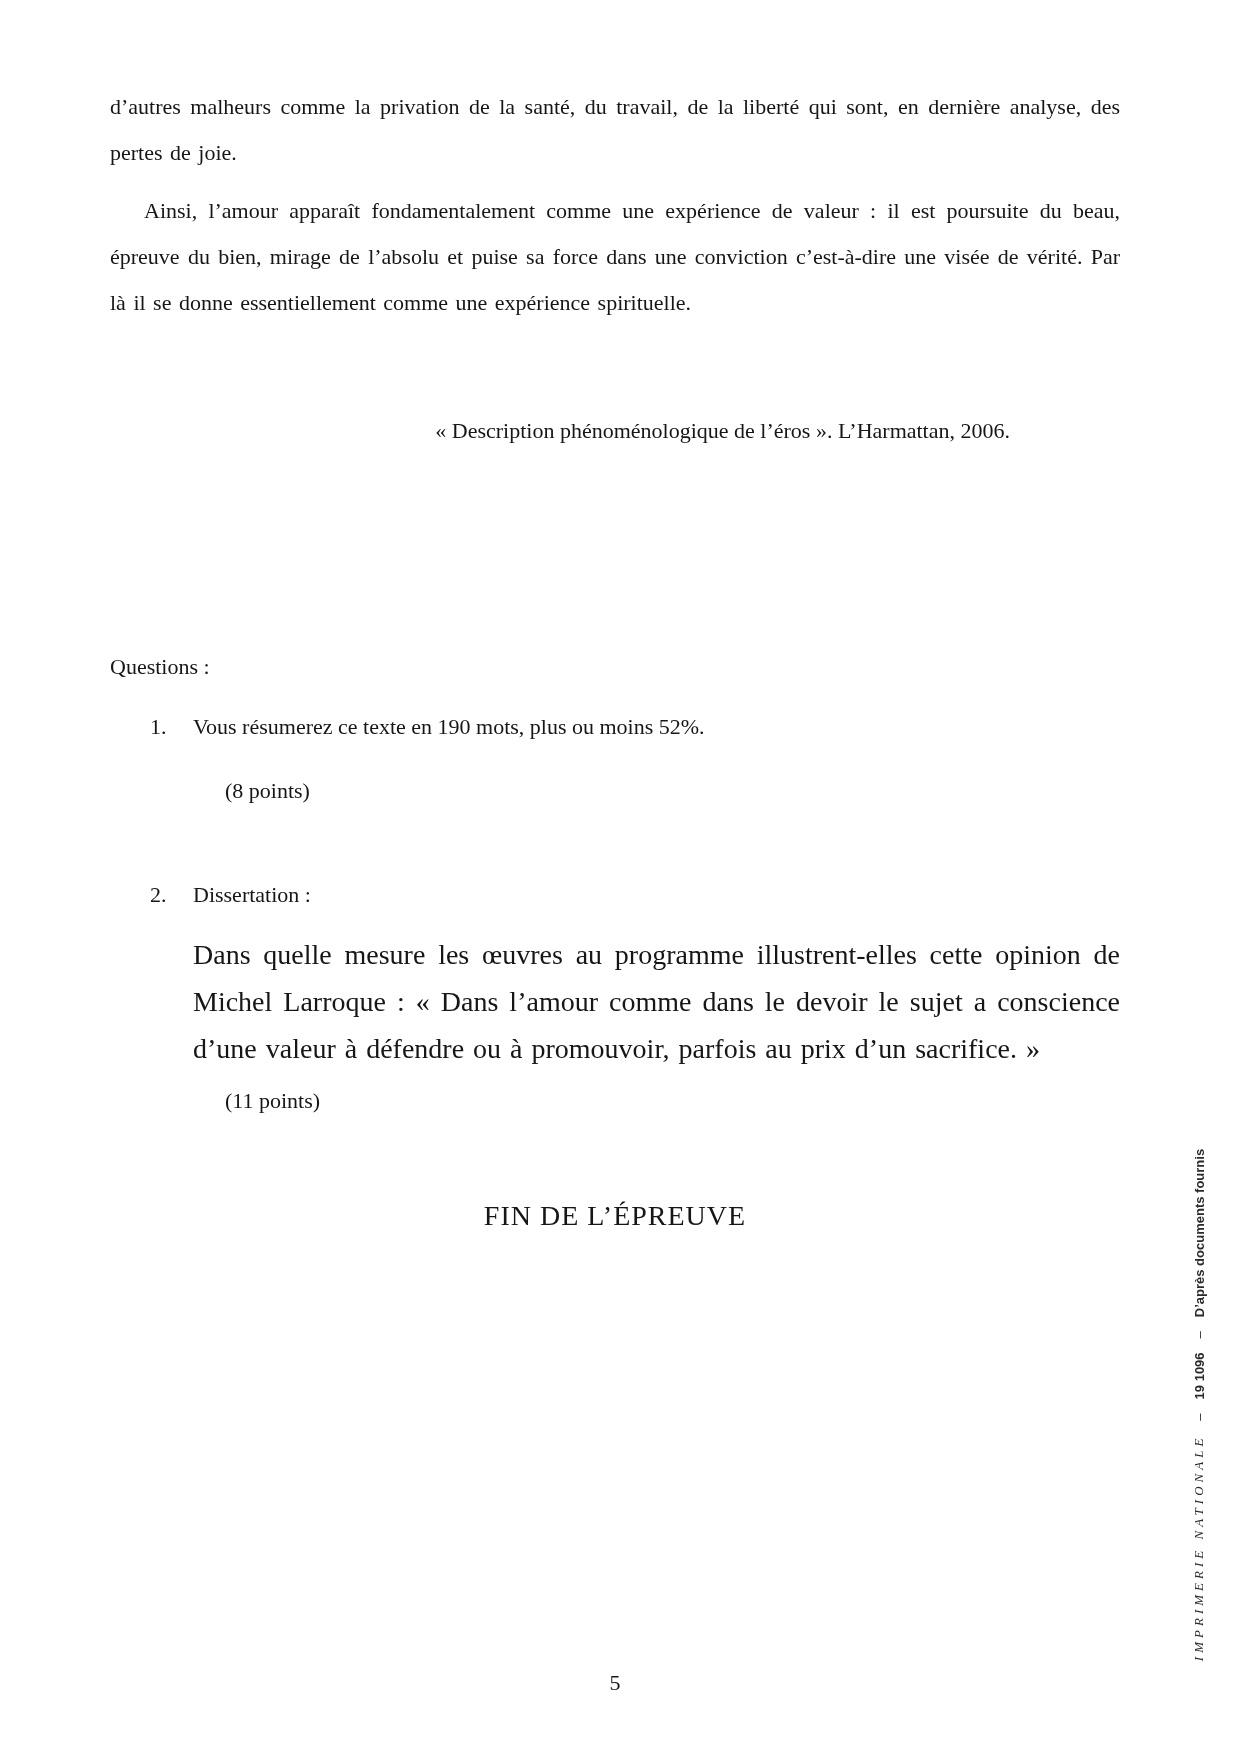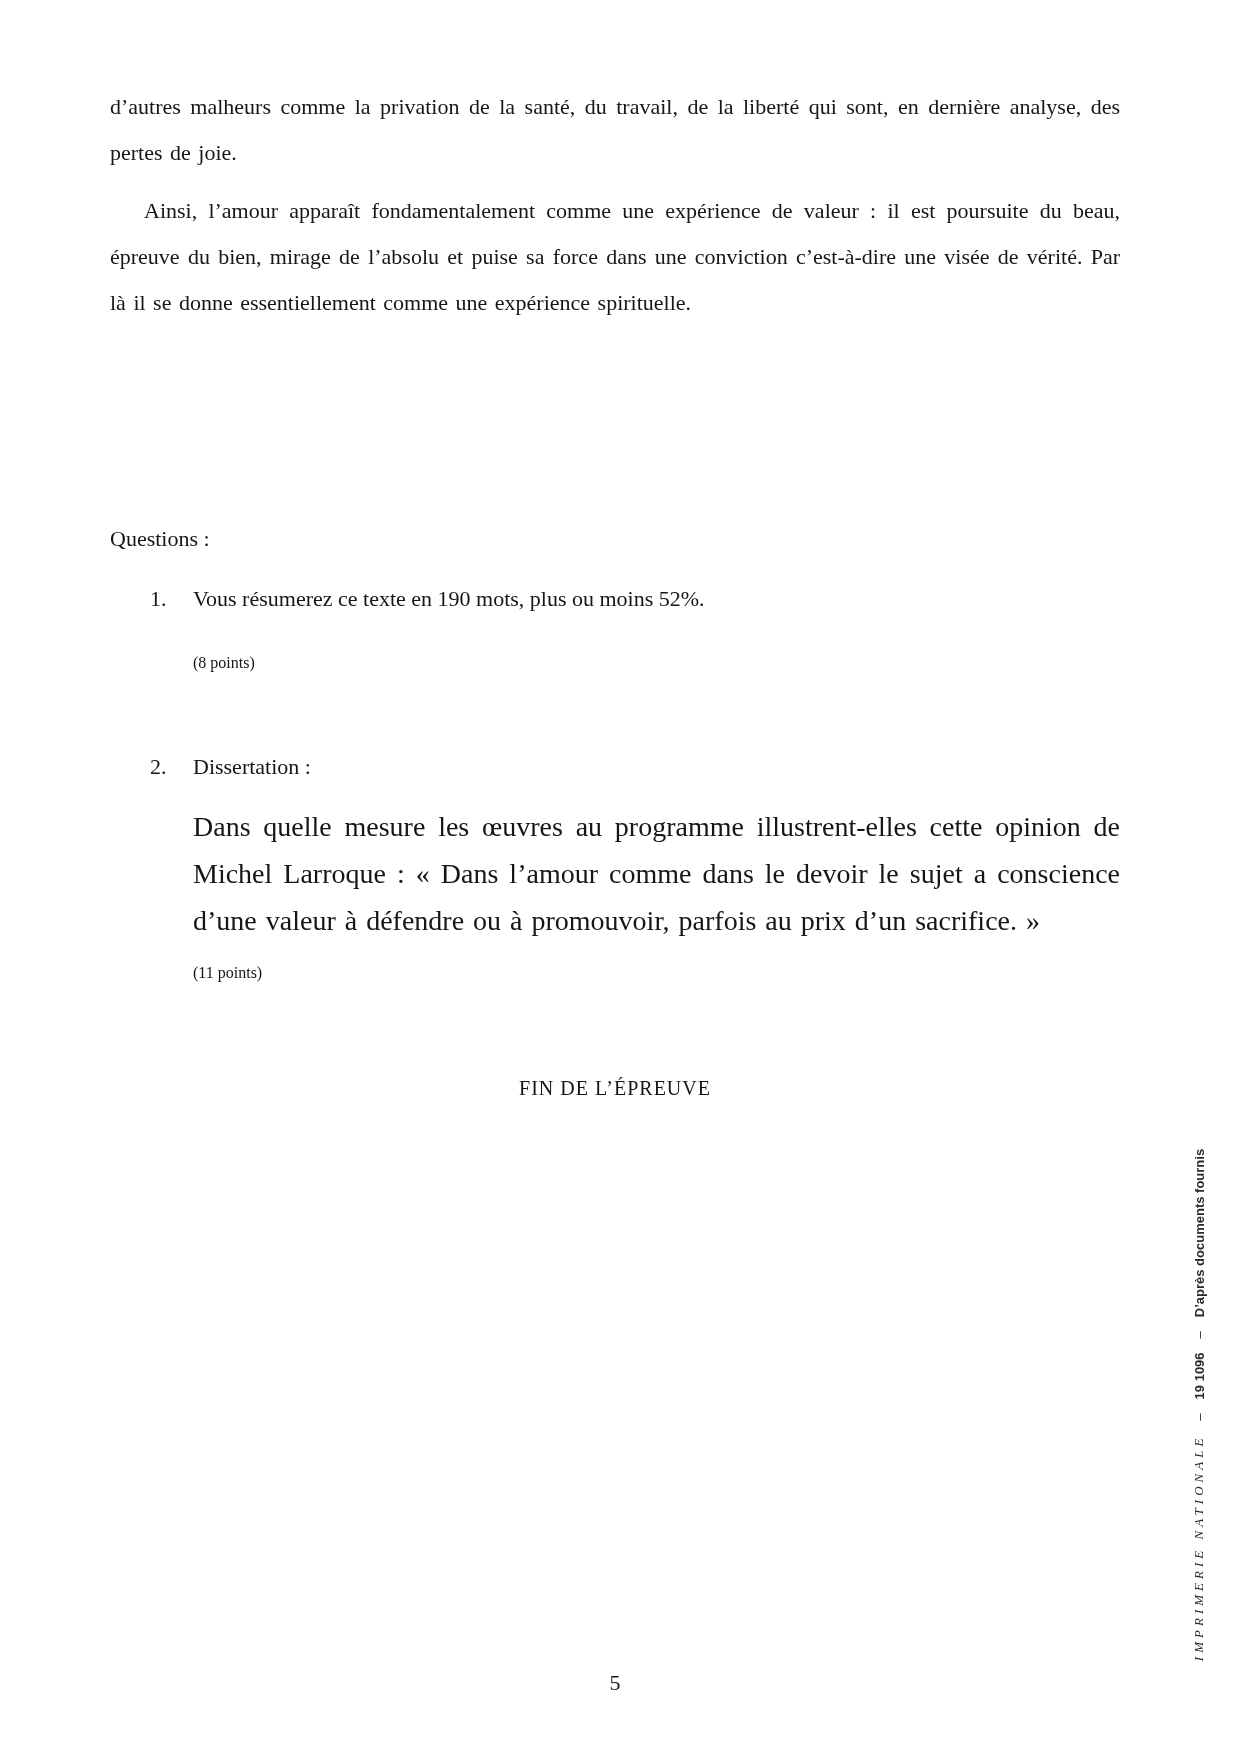--- a/index.html
+++ b/index.html
@@ -54,36 +54,36 @@
     margin-top: 14px;
     font-size: 22px;
     line-height: 46px;
   }
   .q-item.second { margin-top: 58px; }
   .q-num {
     flex: none;
     width: 43px;
   }
   .q-points {
-    margin-left: 83px;
-    font-size: 16px;
+    margin-left: 115px;
+    font-size: 22px;
     line-height: 46px;
   }
   .q-points.first { margin-top: 18px; }
   .q-points.second { margin-top: 6px; }
   .q-par {
     margin: 13px 0 0 83px;
     font-size: 28px;
     line-height: 47px;
     text-align: justify;
     word-spacing: 2px;
   }
   .end-banner {
     margin-top: 74px;
-    font-size: 20px;
+    font-size: 28px;
     line-height: 36px;
     text-align: center;
     letter-spacing: 1px;
   }
 
   .print-sidebar {
     position: absolute;
     left: 959px;
     top: 1396px;
     width: 480px;
@@ -128,20 +128,21 @@
 <body>
 
 <div class="page">
   <div class="content">
 
     <p class="body-par par-continuation">d’autres malheurs comme la privation de la santé, du travail, de la liberté qui sont, en dernière analyse, des pertes de joie.</p>
 
     <p class="body-par par-indent">Ainsi, l’amour apparaît fondamentalement comme une expérience de valeur : il est poursuite du beau, épreuve du bien, mirage de l’absolu et puise sa force dans une conviction c’est-à-dire une visée de vérité. Par là il se donne essentiellement comme une expérience spirituelle.</p>
 
     <div class="citation-block">
+      <div class="citation-line2">« Description phénoménologique de l’éros ». L’Harmattan, 2006.</div>
     </div>
 
     <div class="questions-heading">Questions :</div>
 
     <div class="q-item">
       <span class="q-num">1.</span>
       <span class="q-text">Vous résumerez ce texte en 190 mots, plus ou moins 52%.</span>
     </div>
     <div class="q-points first">(8 points)</div>
 

